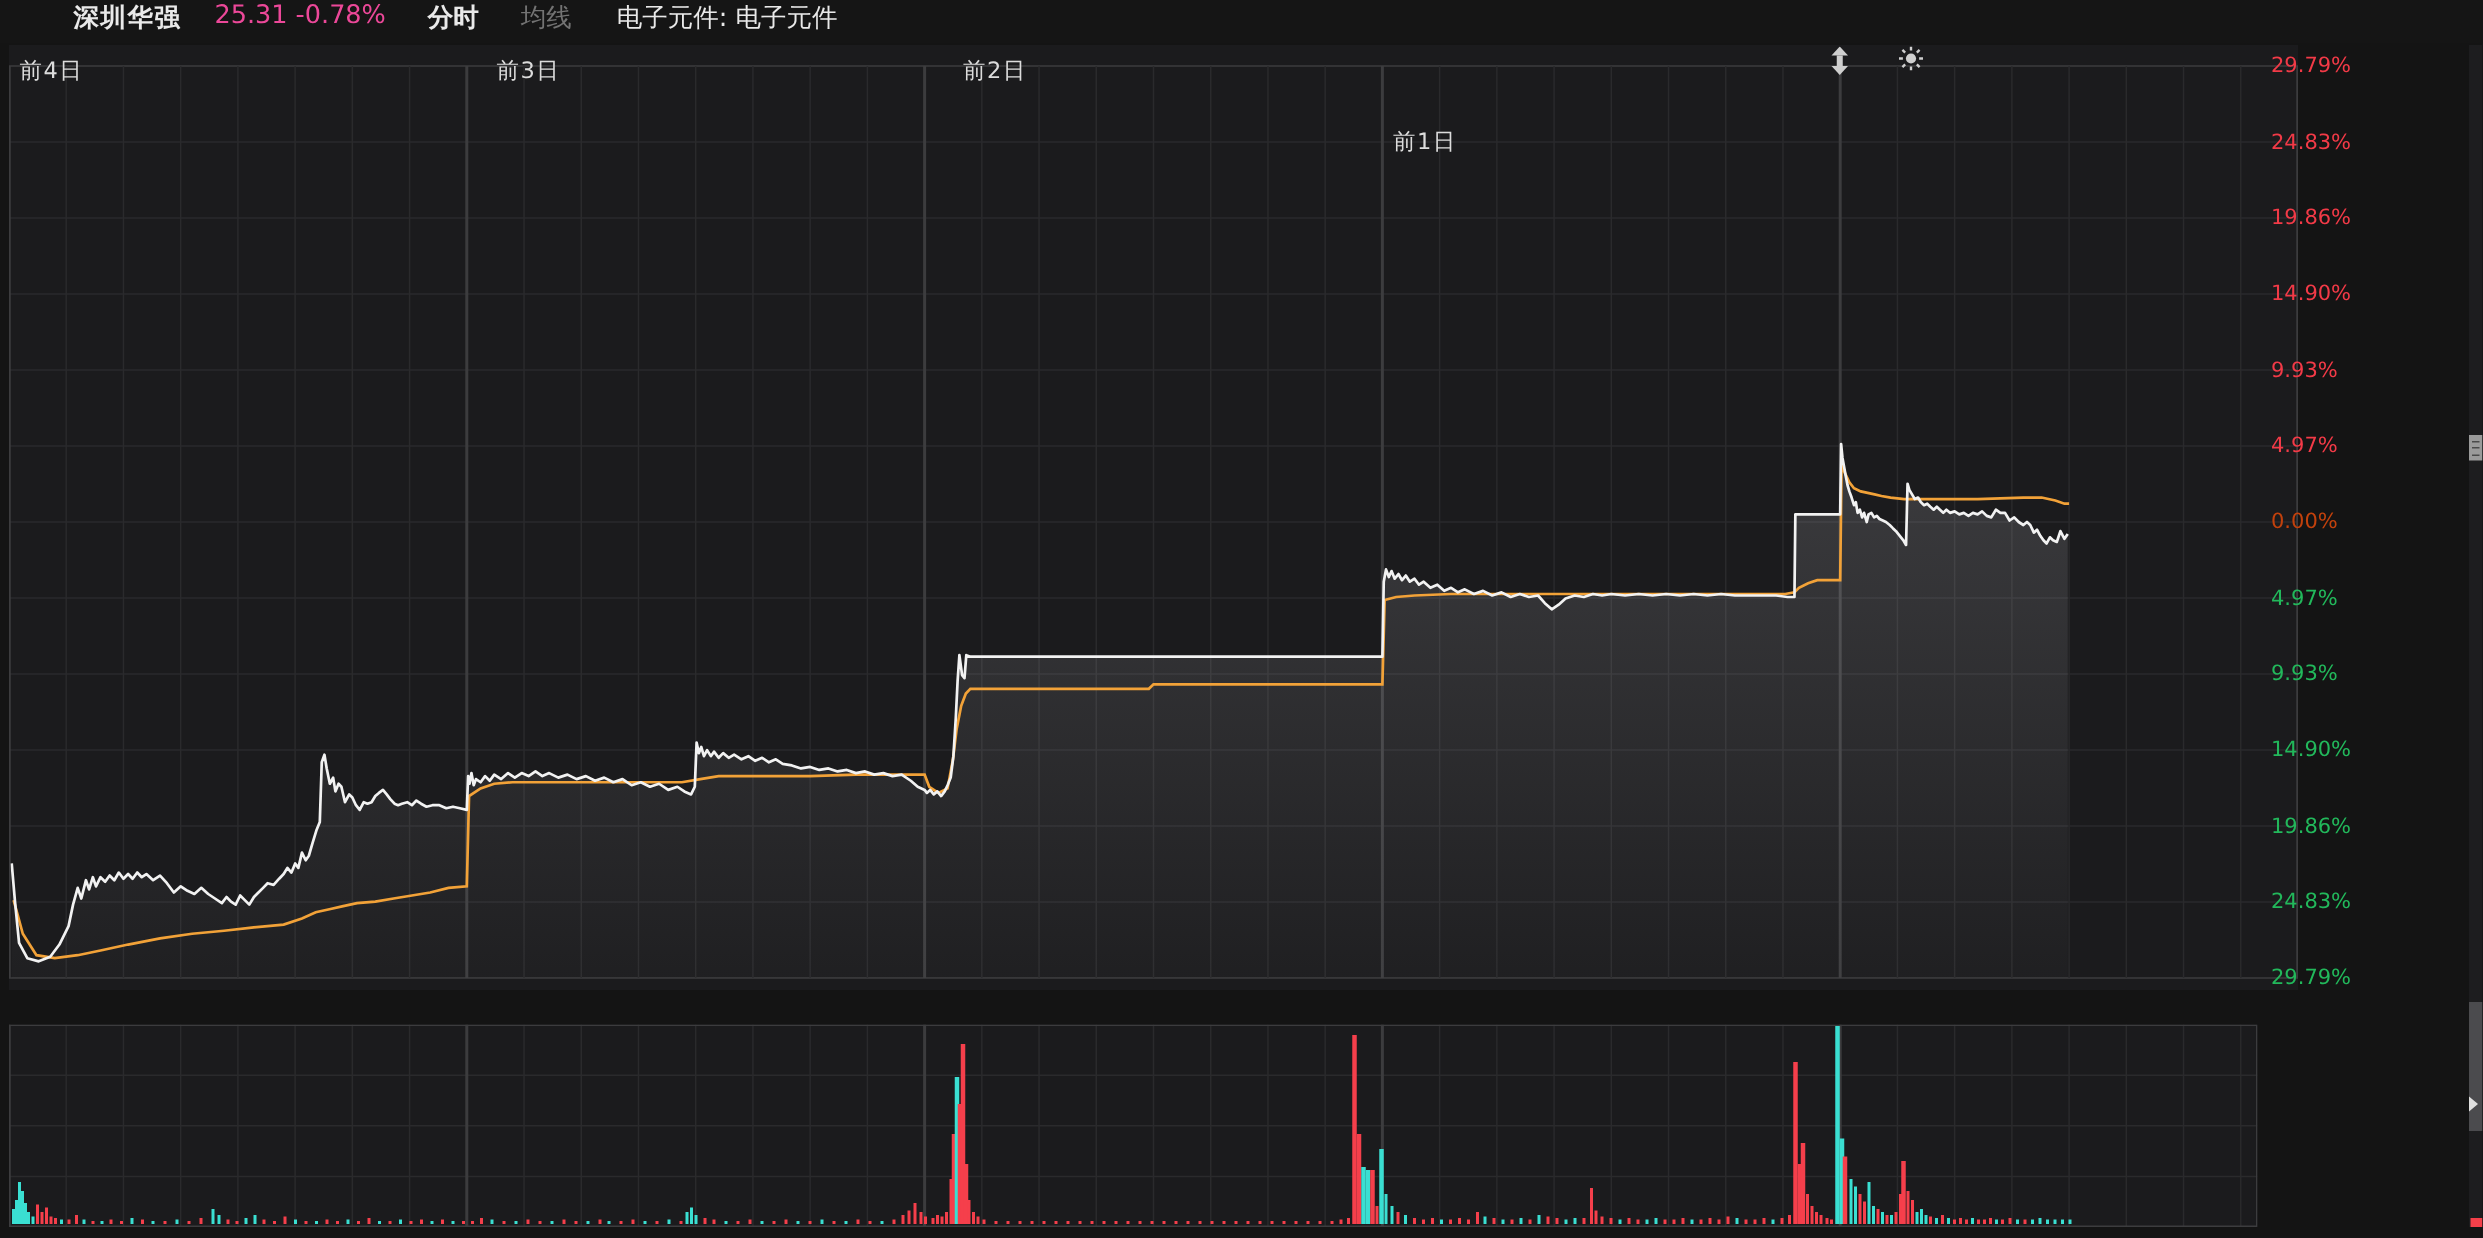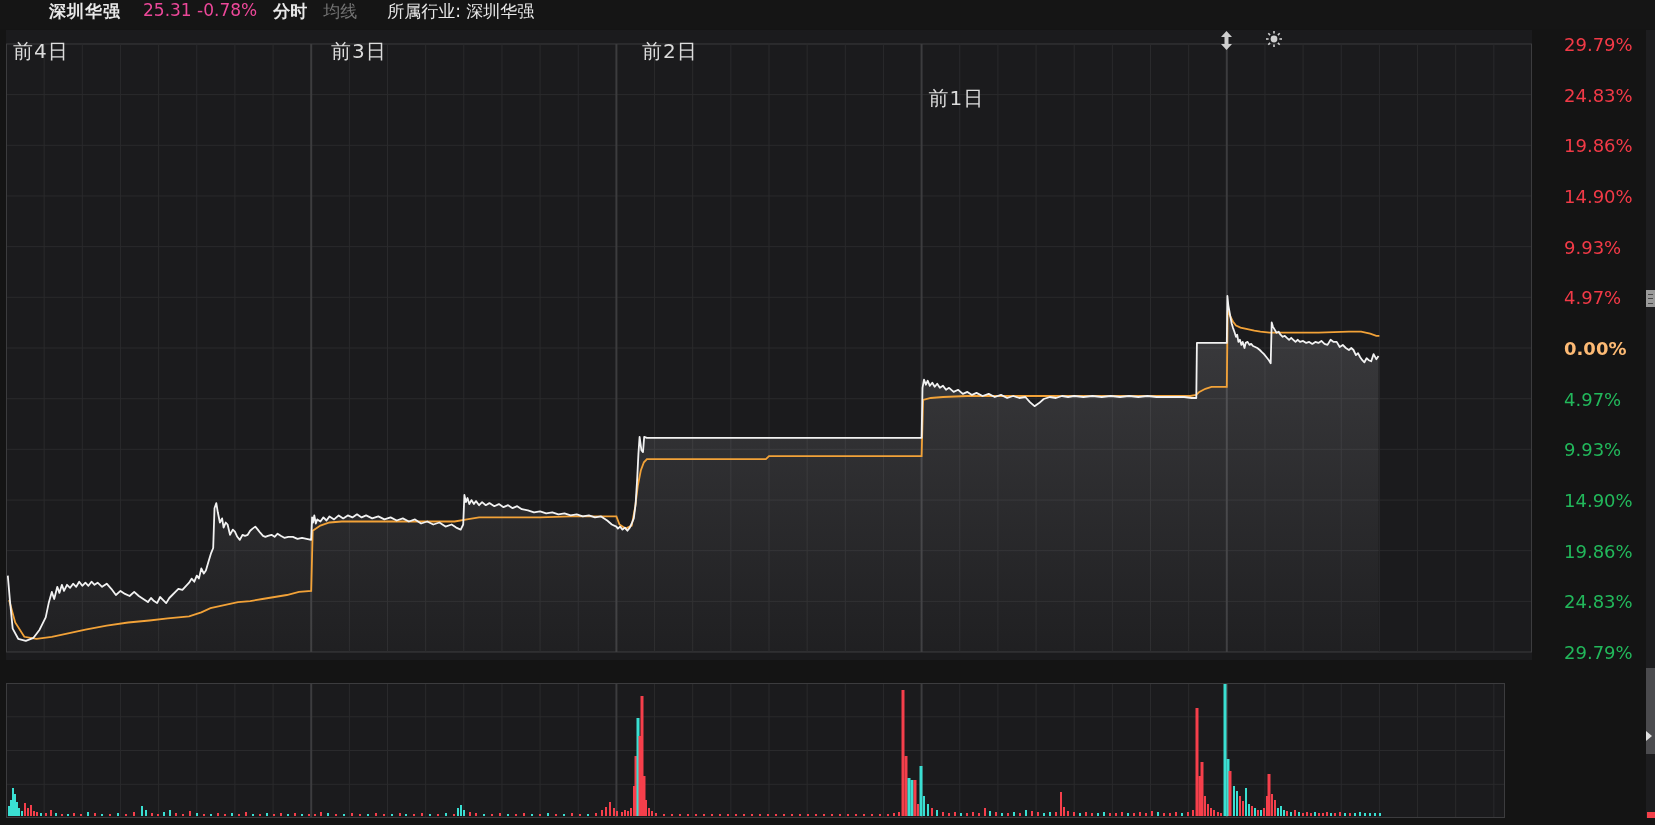--- a/index.html
+++ b/index.html
@@ -2,48 +2,48 @@
 <html><head>
 <meta charset="utf-8">
 <style>
   html,body{margin:0;padding:0;background:#141414;}
   body{width:1655px;height:825px;position:relative;overflow:hidden;
        font-family:"DejaVu Sans","Liberation Sans",sans-serif;}
   #header{position:absolute;left:0;top:0;width:1655px;height:29px;background:#151515;
           display:flex;align-items:flex-start;font-size:17px;color:#e9e9e9;padding-left:41px;}
   #header .name{font-weight:bold;margin-left:8px;letter-spacing:1px;}
   #header .quote{margin-left:22px;}
-  #header .tab{margin-left:16px;font-weight:bold;}
+  #header .tab{margin-left:28px;font-weight:bold;}
   #header .ma-tab{font-weight:normal;}
   #header .industry{margin-left:30px;}
   #main-pane{position:absolute;left:6px;top:30px;width:1526px;height:630px;background:#1b1b1d;}
   #vol-pane{position:absolute;left:6px;top:683px;width:1499px;height:135px;background:#1b1b1d;}
-  .daylabel{position:absolute;top:38px;color:#dcdcdc;font-size:20px;letter-spacing:1px;z-index:5;}
-  .axislabel{position:absolute;left:1564px;font-size:18px;transform:translateY(-50%);z-index:5;}
+  .daylabel{position:absolute;top:38px;color:#dcdcdc;font-size:15px;letter-spacing:1px;z-index:5;}
+  .axislabel{position:absolute;left:1514px;font-size:14px;transform:translateY(-50%);z-index:5;}
   #icon-row{position:absolute;top:31px;z-index:6;}
   .icon{position:absolute;top:0;}
   #scrollbar{position:absolute;left:1646px;top:30px;width:9px;height:788px;background:#1d1d1f;}
   #scroll-handle{position:absolute;left:0;top:260px;width:9px;height:17px;background:#9a9a9a;
      display:flex;flex-direction:column;justify-content:space-evenly;align-items:center;}
   #scroll-handle i{width:5px;height:1px;background:#4a4a4a;display:block;}
   #scroll-thumb{position:absolute;left:0;top:638px;width:9px;height:86px;background:#4b4b4e;}
   #scroll-arrow{position:absolute;left:0;top:701px;width:0;height:0;
      border-top:5px solid transparent;border-bottom:5px solid transparent;border-left:6px solid #e0e0e0;}
   #corner-dash{position:absolute;left:1647px;top:812px;width:8px;height:6px;background:#f4404a;}
   svg{display:block}
 </style>
 </head>
 <body>
 
 <div id="header">
   <span class="name">深圳华强</span>
   <span class="quote" style="color: #ec4899;">25.31 -0.78%</span>
   <span class="tab">分时</span>
   <span class="tab ma-tab" style="color: #737373;">均线</span>
-  <span class="industry">所属行业: 深圳华强</span>
+  <span class="industry">电子元件: 电子元件</span>
 </div>
 
 <div id="main-pane">
   <svg id="main-svg" width="1526" height="630">
       <defs>
         <linearGradient id="fillg" gradientUnits="userSpaceOnUse" x1="0" y1="256.77" x2="0" y2="630">
   <stop offset="0" stop-color="rgba(225,225,232,0.17)"></stop>
           <stop offset="1" stop-color="rgba(225,225,232,0.02)"></stop>
 </linearGradient>
       </defs>
@@ -115,21 +115,21 @@
     <div class="daylabel" style="left: 642px;">前2日</div>
     <div class="daylabel" style="left: 928.6px; margin-top: 47px;">前1日</div>
   </div>
 <div id="axis-labels">
     <div class="axislabel" style="top: 43.993px; color: rgb(242, 58, 71);">29.79%</div>
     <div class="axislabel" style="top: 94.6098px; color: rgb(242, 58, 71);">24.83%</div>
     <div class="axislabel" style="top: 145.329px; color: rgb(242, 58, 71);">19.86%</div>
     <div class="axislabel" style="top: 195.945px; color: rgb(242, 58, 71);">14.90%</div>
     <div class="axislabel" style="top: 246.664px; color: rgb(242, 58, 71);">9.93%</div>
     <div class="axislabel" style="top: 297.281px; color: rgb(242, 58, 71);">4.97%</div>
-    <div class="axislabel" style="top: 348px; color: #fdba74; font-weight: bold;">0.00%</div>
+    <div class="axislabel" style="top: 348px; color: #c2410c;">0.00%</div>
     <div class="axislabel" style="top: 398.719px; color: rgb(34, 184, 91);">4.97%</div>
     <div class="axislabel" style="top: 449.336px; color: rgb(34, 184, 91);">9.93%</div>
     <div class="axislabel" style="top: 500.055px; color: rgb(34, 184, 91);">14.90%</div>
     <div class="axislabel" style="top: 550.671px; color: rgb(34, 184, 91);">19.86%</div>
     <div class="axislabel" style="top: 601.39px; color: rgb(34, 184, 91);">24.83%</div>
     <div class="axislabel" style="top: 652.007px; color: rgb(34, 184, 91);">29.79%</div>
   </div>
 
 <div id="icon-row">
   <span class="icon" id="updown-icon" style="left:1219px;top:0;">

